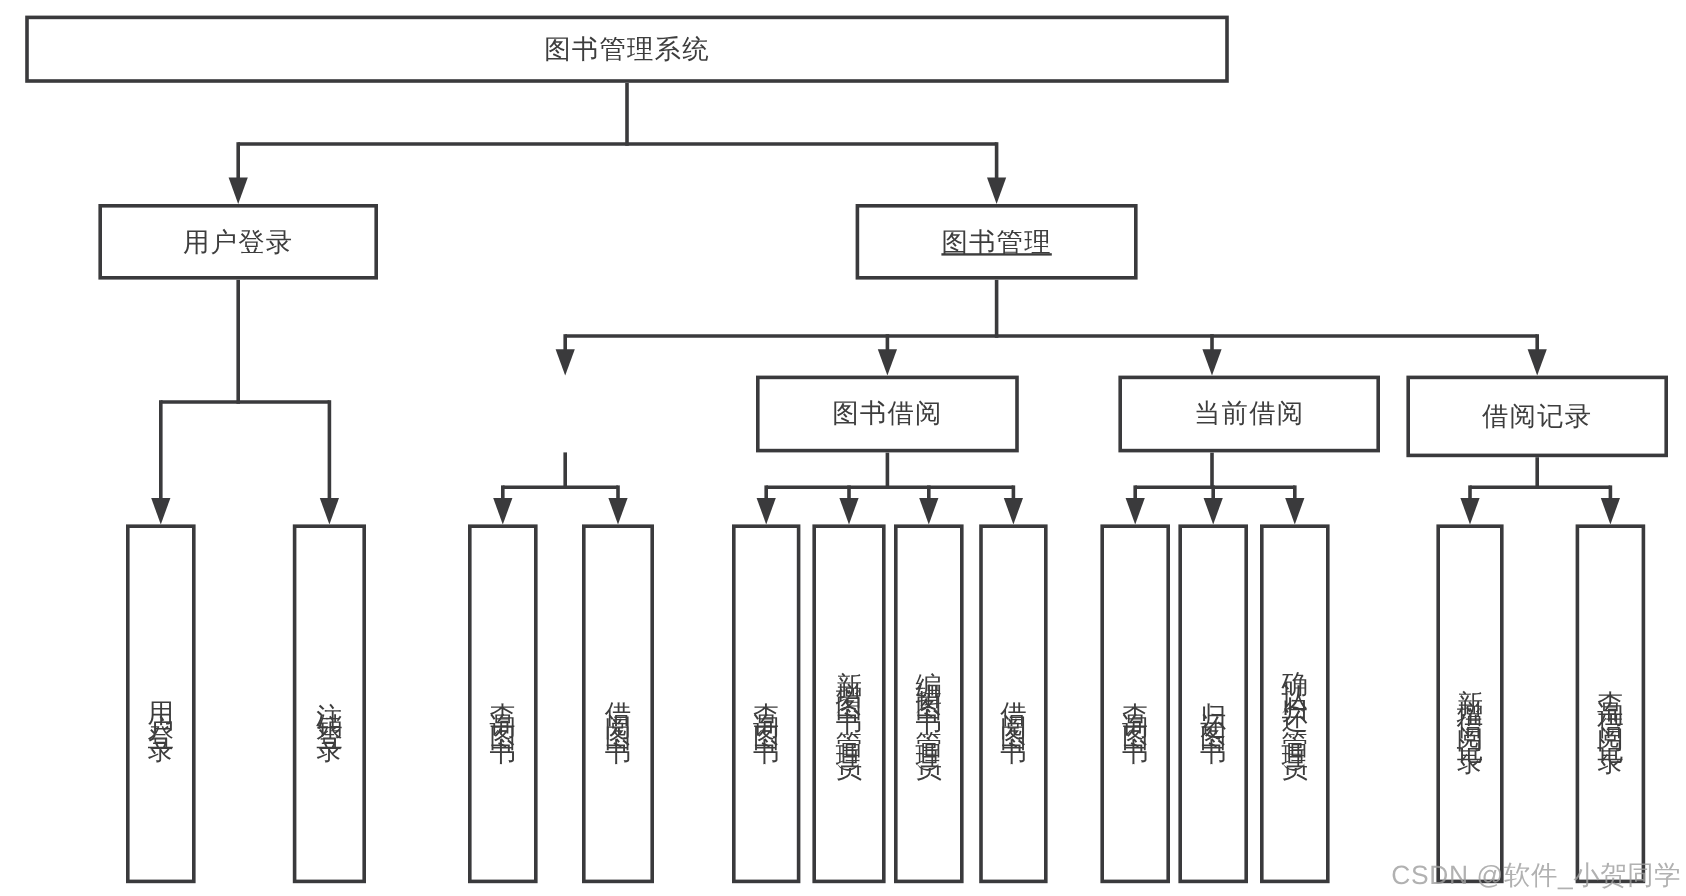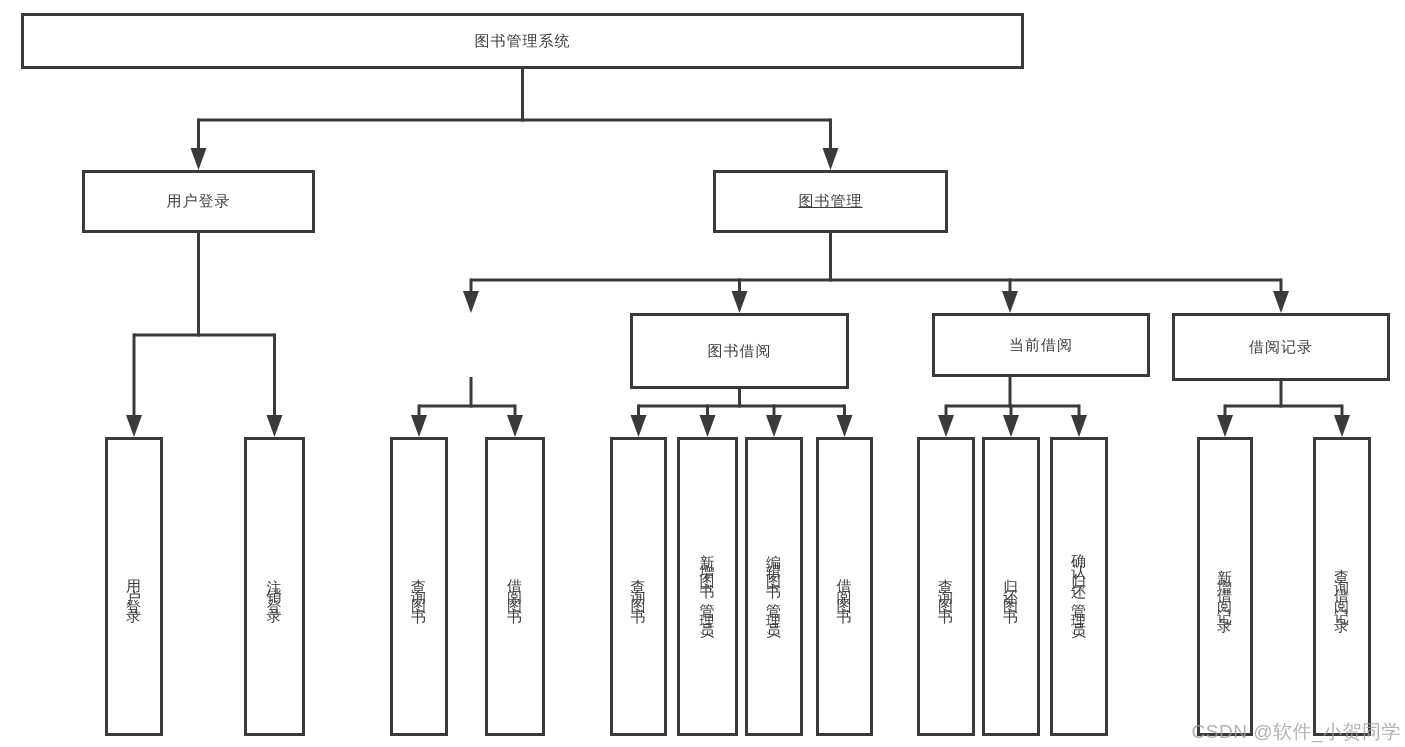--- a/index.html
+++ b/index.html
@@ -24,39 +24,39 @@
   .box {
     position: absolute;
     box-sizing: border-box;
     background: #ffffff;
     border: 3px solid var(--line, #3a3a3c);
     display: flex;
     align-items: center;
     justify-content: center;
     z-index: 1;
     color: var(--text, #3d3d3d);
-    font-size: 15px;
+    font-size: 22px;
   }
   .box .lbl {
     letter-spacing: 1px;
     white-space: nowrap;
   }
   .box.vertical .lbl {
     writing-mode: vertical-rl;
     text-orientation: mixed;
     letter-spacing: 10px;
     line-height: 1;
     white-space: normal;
   }
   .watermark {
     position: absolute;
     right: 4px;
     bottom: 2px;
     z-index: 5;
-    font-size: 19px;
+    font-size: 22px;
     color: var(--wm, #9e9e9e);
     opacity: 0.8;
     letter-spacing: 0.5px;
     white-space: nowrap;
   }
 </style>
 </head>
 <body>
 
 <div id="stage" style="--bg: #ffffff; --line: #3a3a3c; --text: #3d3d3d; --wm: #9e9e9e;">
@@ -129,21 +129,21 @@
     </div>
     <div class="box" style="left: 713px; top: 170px; width: 235px; height: 63px; text-decoration: underline;">
       <span class="lbl">图书管理</span>
     </div>
     <div class="box vertical" style="left: 390px; top: 437px; width: 58px; height: 299px;">
       <span class="lbl">查询图书</span>
     </div>
     <div class="box vertical" style="left: 485px; top: 437px; width: 60px; height: 299px;">
       <span class="lbl">借阅图书</span>
     </div>
-    <div class="box" style="left: 630px; top: 313px; width: 219px; height: 76px;">
+    <div class="box" style="left: 630px; top: 313px; width: 219px; height: 64px;">
       <span class="lbl">图书借阅</span>
     </div>
     <div class="box vertical" style="left: 610px; top: 437px; width: 57px; height: 299px;">
       <span class="lbl">查询图书</span>
     </div>
     <div class="box vertical" style="left: 677px; top: 437px; width: 61px; height: 299px;">
       <span class="lbl">新增图书（管理员）</span>
     </div>
     <div class="box vertical" style="left: 745px; top: 437px; width: 58px; height: 299px;">
       <span class="lbl">编辑图书（管理员）</span>

